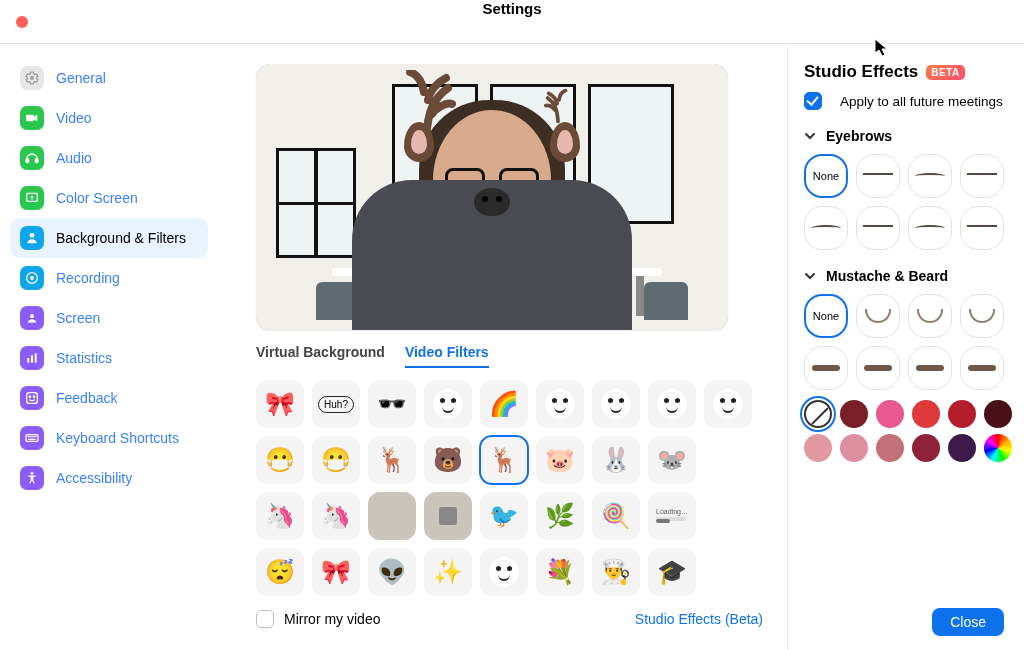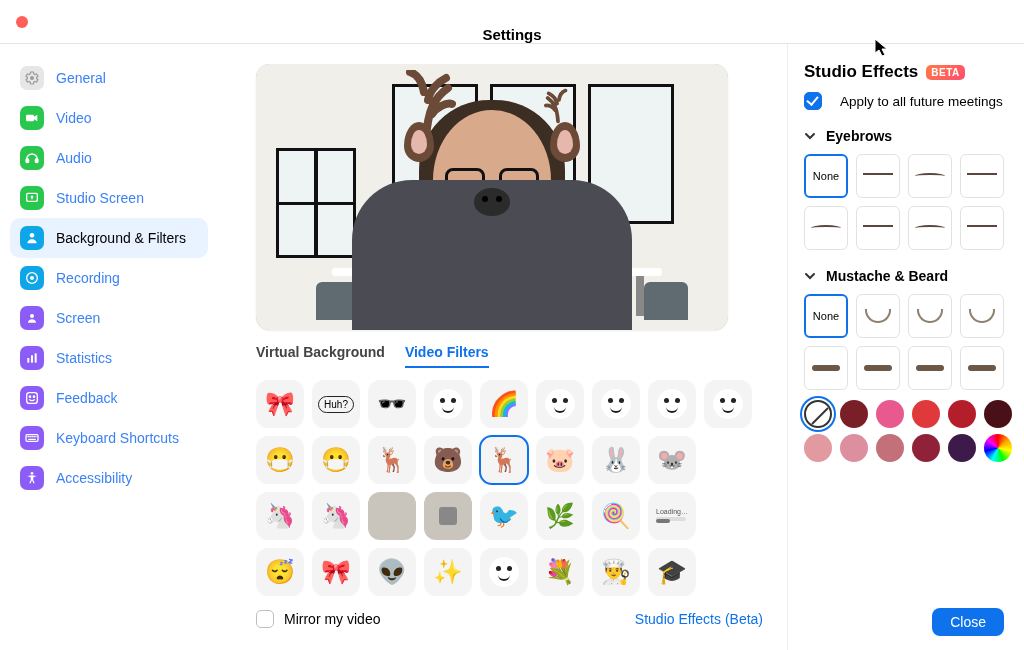--- a/index.html
+++ b/index.html
@@ -1,17 +1,17 @@
 <!DOCTYPE html>
 <html><head>
 <meta charset="utf-8">
 <style>
   * { box-sizing: border-box; margin: 0; padding: 0; }
   body { font-family: -apple-system, BlinkMacSystemFont, "Segoe UI", Helvetica, Arial, sans-serif; background: #fff; width: 1024px; height: 650px; overflow: hidden; position: relative; }
-  .titlebar { height: 44px; display:flex; align-items:flex-end; justify-content:center; position:relative; border-bottom:1px solid #e5e5e5;}
+  .titlebar { height: 44px; display:flex; align-items:flex-start; justify-content:center; position:relative; border-bottom:1px solid #e5e5e5;}
   .traffic-light { position:absolute; left:16px; top:16px; width:12px; height:12px; border-radius:50%; background:#ff5f57;}
   .titlebar-title { font-weight:700; font-size:15px;}
   .main { display:flex; height: calc(100% - 44px);}
   .sidebar { width: 218px; padding: 14px 10px; border-right: none;}
   .side-item { display:flex; align-items:center; gap:12px; padding:8px 10px; border-radius:10px; font-size:14px; color:#3b82f6; cursor:pointer;}
   .side-item.active { background:#e9f2ff; color:#000000; font-weight:500;}
   .side-icon { width:24px; height:24px; border-radius:7px; display:flex; align-items:center; justify-content:center;}
   .side-icon svg { width:16px; height:16px;}
   .content { flex:1; position:relative; display:flex;}
   .center { flex:1; padding:20px 24px 16px 38px; border-right:1px solid #ededed; position:relative; display:flex; flex-direction:column;}
@@ -33,21 +33,21 @@
   .right { width:236px; padding:18px 16px 16px 16px; display:flex; flex-direction:column; position:relative;}
   .studio-title { font-size:17px; font-weight:700; display:flex; align-items:center; gap:8px;}
   .beta-badge { font-size:10px; font-weight:800; letter-spacing:.5px; color:#fff; background:linear-gradient(135deg,#ff7a45,#ff4d70); padding:2px 5px; border-radius:5px;}
   .feedback { font-size:12px; color:#777; margin-top:6px; line-height:1.3;}
   .feedback a { color:#0e72ed; text-decoration:none;}
   .apply-row { display:flex; align-items:center; gap:8px; margin-top:10px; font-size:13.5px;}
   .section-header { display:flex; align-items:center; gap:10px; margin-top:18px; font-size:14px; font-weight:700; cursor:pointer;}
   .section-header svg { width:12px; height:12px;}
   .swatch-grid { display:grid; grid-template-columns: repeat(4, 44px); gap:8px; margin-top:10px;}
   .swatch-grid.cols6 { grid-template-columns: repeat(6, 30px);}
-  .swatch { width:44px; height:44px; border-radius:6px; border:1px solid #e2e2e2; display:flex; align-items:center; justify-content:center; font-size:11px; cursor:pointer; background:#fff;}
+  .swatch { width:44px; height:44px; border-radius:18px; border:1px solid #e2e2e2; display:flex; align-items:center; justify-content:center; font-size:11px; cursor:pointer; background:#fff;}
   .swatch.sel { border:2px solid #0e72ed;}
   .lip { width:28px; height:28px; border-radius:50%; cursor:pointer;}
   .lip.sel { box-shadow:0 0 0 2px #fff, 0 0 0 4px #0e72ed;}
   .close-btn { position:absolute; right:20px; bottom:14px; background:#0e72ed; color:#fff; font-size:14px; font-weight:500; padding:6px 18px; border-radius:8px; border:none; cursor:pointer;}
   .cursor { position:absolute; top:38px; right:134px; width:16px; height:20px; pointer-events:none;}
   
   .brow { width:30px; height:6px; border-top:2px solid #5a463c; border-radius:50% 50% 0 0;}
   .brow.flat { border-radius:0; border-top:2px solid #5a463c;}
   .beard { width:26px; height:14px; border:2px solid #8f8070; border-top:none; border-radius:0 0 14px 14px;}
   .stache { width:28px; height:6px; background:#6b5848; border-radius:3px;}
@@ -117,21 +117,21 @@
         </span>
         <span>Audio</span>
       </div>
       <div class="side-item">
         <span class="side-icon" style="background:#2ac74f;color:#fff">
           <svg viewBox="0 0 24 24" fill="currentColor">
             <rect x="4" y="5" width="16" height="12" rx="2" fill="none" stroke="currentColor" stroke-width="2"></rect>
             <path d="M12 8l3 3h-2v3h-2v-3H9z"></path>
           </svg>
         </span>
-        <span>Studio Screen</span>
+        <span>Color Screen</span>
       </div>
       <div class="side-item active">
         <span class="side-icon" style="background:#0ea5e9;color:#fff">
           <svg viewBox="0 0 24 24" fill="currentColor">
             <circle cx="12" cy="8" r="3.5"></circle>
             <path d="M5 20c0-3.5 3-6 7-6s7 2.5 7 6z"></path>
           </svg>
         </span>
         <span>Background &amp; Filters</span>
       </div>

